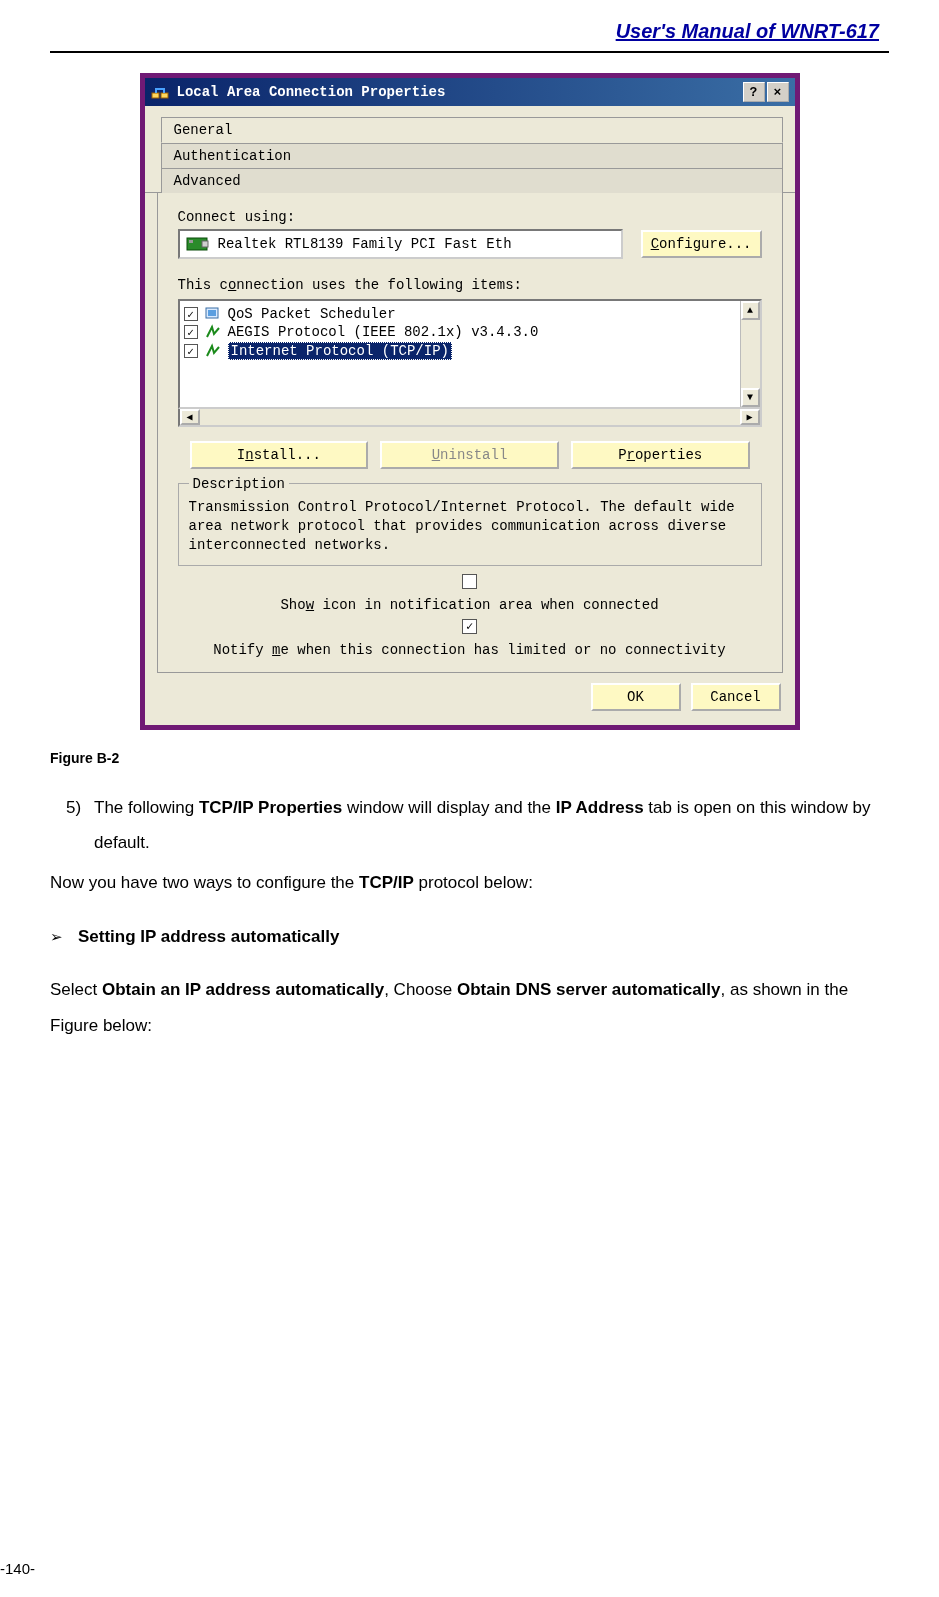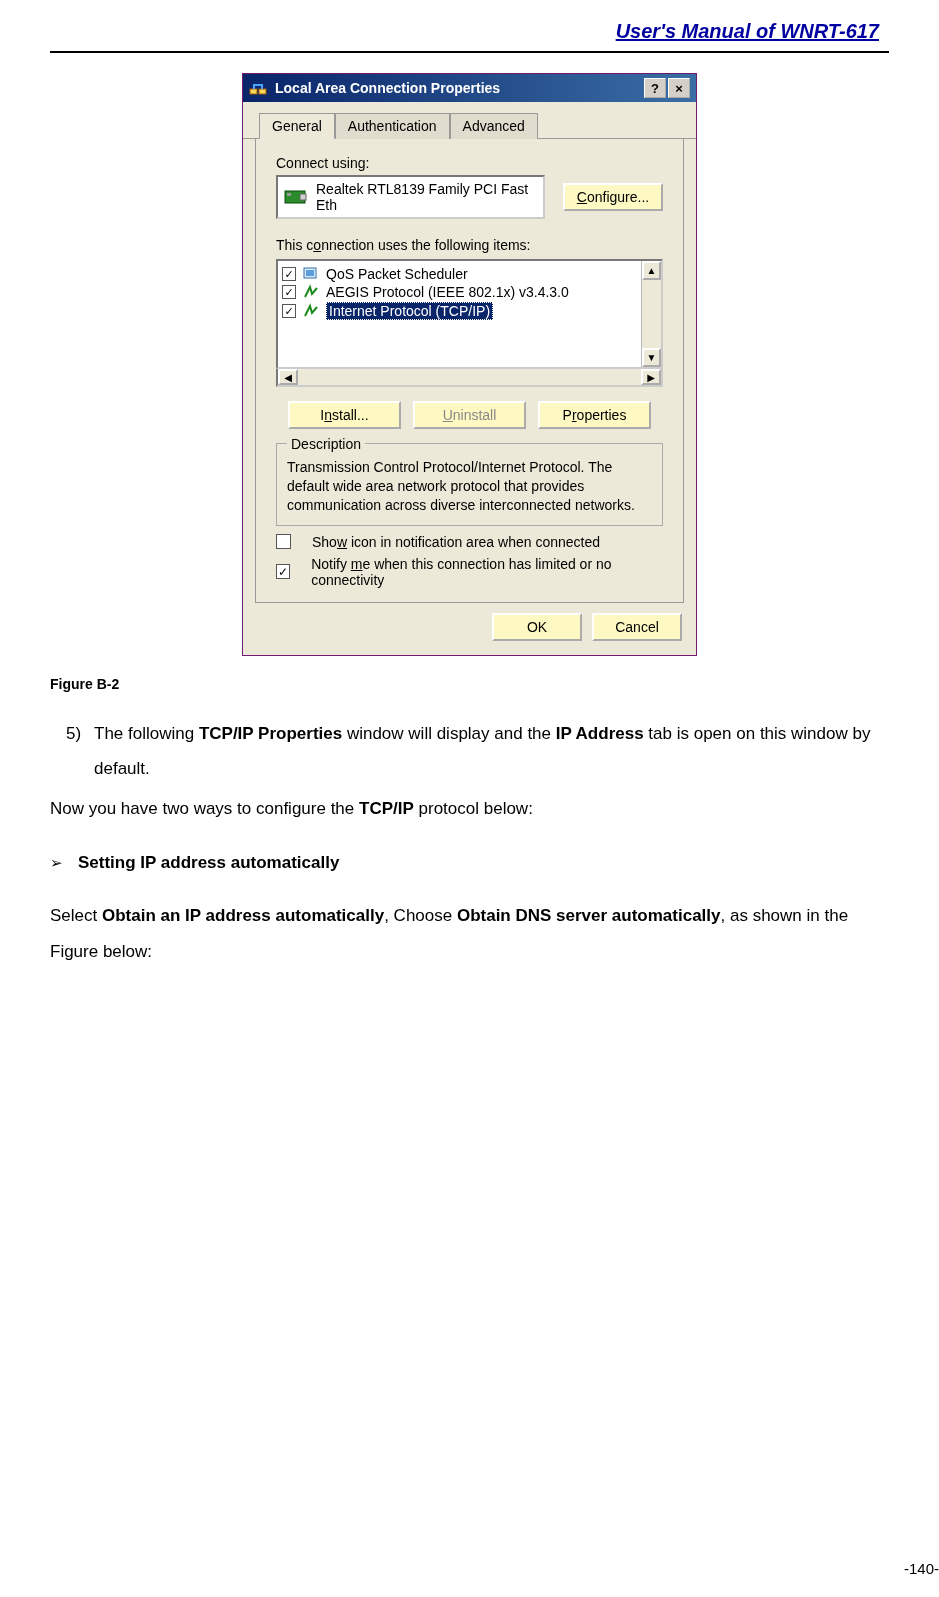--- a/index.html
+++ b/index.html
@@ -29,24 +29,24 @@
   .header-rule {
     border-top: 2px solid #000;
     margin-bottom: 20px;
   }
   .dialog-wrap {
     display: flex;
     justify-content: center;
     margin-bottom: 20px;
   }
   .dialog {
-    width: 455px;
-    border: 1px solid #701a75;
-    background: #ece9d8;
-    font-family: Liberation Sans, sans-serif;
+    width: 660px;
+    border: 5px solid #701a75;
+    background: #ece9d8;
+    font-family: Liberation Mono, monospace;
     font-size: 14px;
   }
   .titlebar {
     background: linear-gradient(to right, #0a246a, #3a6ea5);
     color: #fff;
     display: flex;
     align-items: center;
     padding: 4px 6px;
     font-weight: bold;
   }
@@ -67,38 +67,38 @@
     font-weight: bold;
     color: #000;
     display: flex; align-items: center; justify-content: center;
     line-height: 1;
   }
   .tab-strip {
     display: flex;
     padding: 10px 12px 0 16px;
     border-bottom: 1px solid #999;
     gap: 0;
+    flex-direction: column;
   }
   .tab {
     padding: 4px 12px;
     border: 1px solid #999;
     border-bottom: none;
     background: #ece9d8;
     position: relative;
     top: 1px;
     font-size: 14px;
   }
   .tab.active {
     background: #ece9d8;
     border-bottom: 1px solid #ece9d8;
     z-index: 2;
   }
   .tab:not(.active) {
     background: #e0ddcf;
-    text-align: right;
   }
   .tab-body {
     padding: 16px 20px 8px 20px;
     border-left: 1px solid #999;
     border-right: 1px solid #999;
     border-bottom: 1px solid #999;
     margin: 0 12px 10px 12px;
     background: #ece9d8;
   }
   .connect-row {
@@ -219,22 +219,23 @@
     background: #ece9d8;
     display: inline-block;
   }
   .desc-text {
     margin-top: -10px;
     line-height: 1.35;
   }
   .check-row {
     display: flex;
     align-items: center;
-    gap: 21px;
+    gap: 8px;
     margin: 6px 0;
+    flex-direction: column;
   }
   .check-row .cb {
     width: 15px; height: 15px;
     border: 1px solid #555;
     background: #fff;
     display: inline-flex;
     align-items: center;
     justify-content: center;
     font-size: 12px;
   }
@@ -257,21 +258,21 @@
   .step-row { display: flex; margin-bottom: 4px; }
   .step-num { width: 44px; padding-left: 16px; }
   .step-content { flex: 1; }
   .bullet-row { display: flex; align-items: baseline; margin: 18px 0; }
   .bullet-sym { width: 28px; font-size: 15px; }
   .bullet-text { font-weight: bold; }
   .page-num {
     position: absolute;
     bottom: 20px;
     left: 0; right: 0;
-    text-align: right;
+    text-align: left;
     font-size: 15px;
   }
   .u { text-decoration: underline; }
 </style>
 </head>
 <body>
 
 <div class="page">
   <div class="header-title">User's Manual of WNRT-617</div>
   <div class="header-rule"></div>

